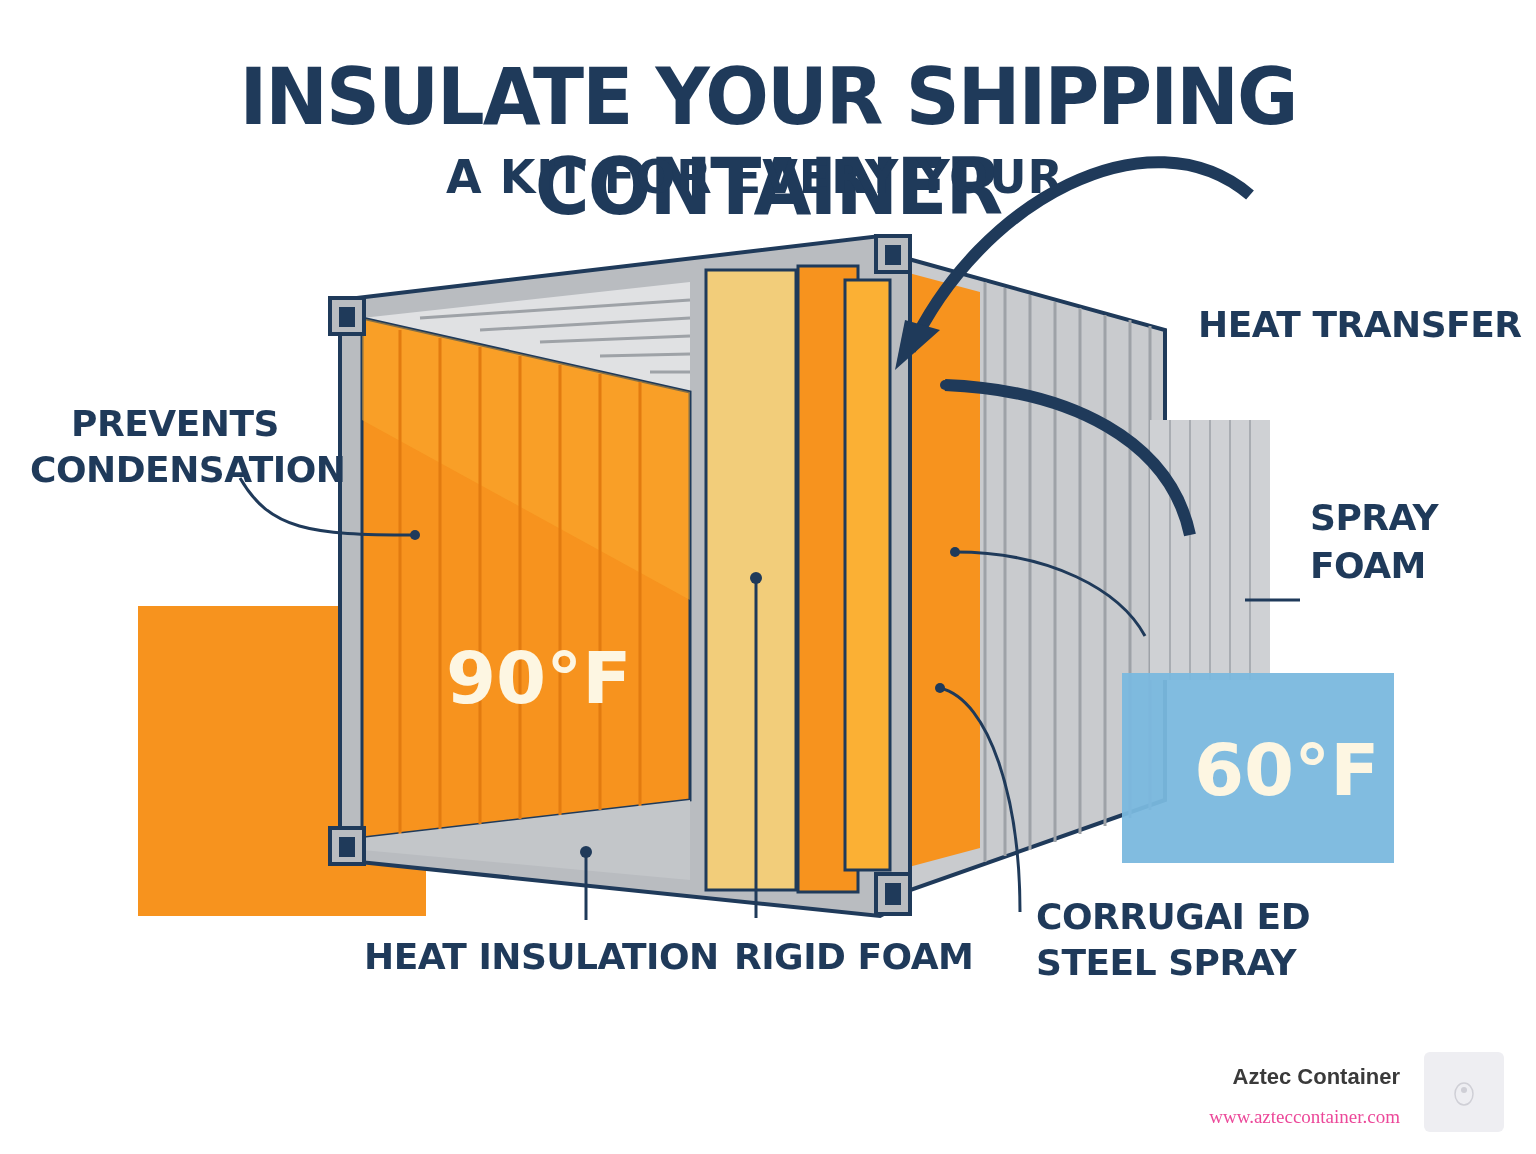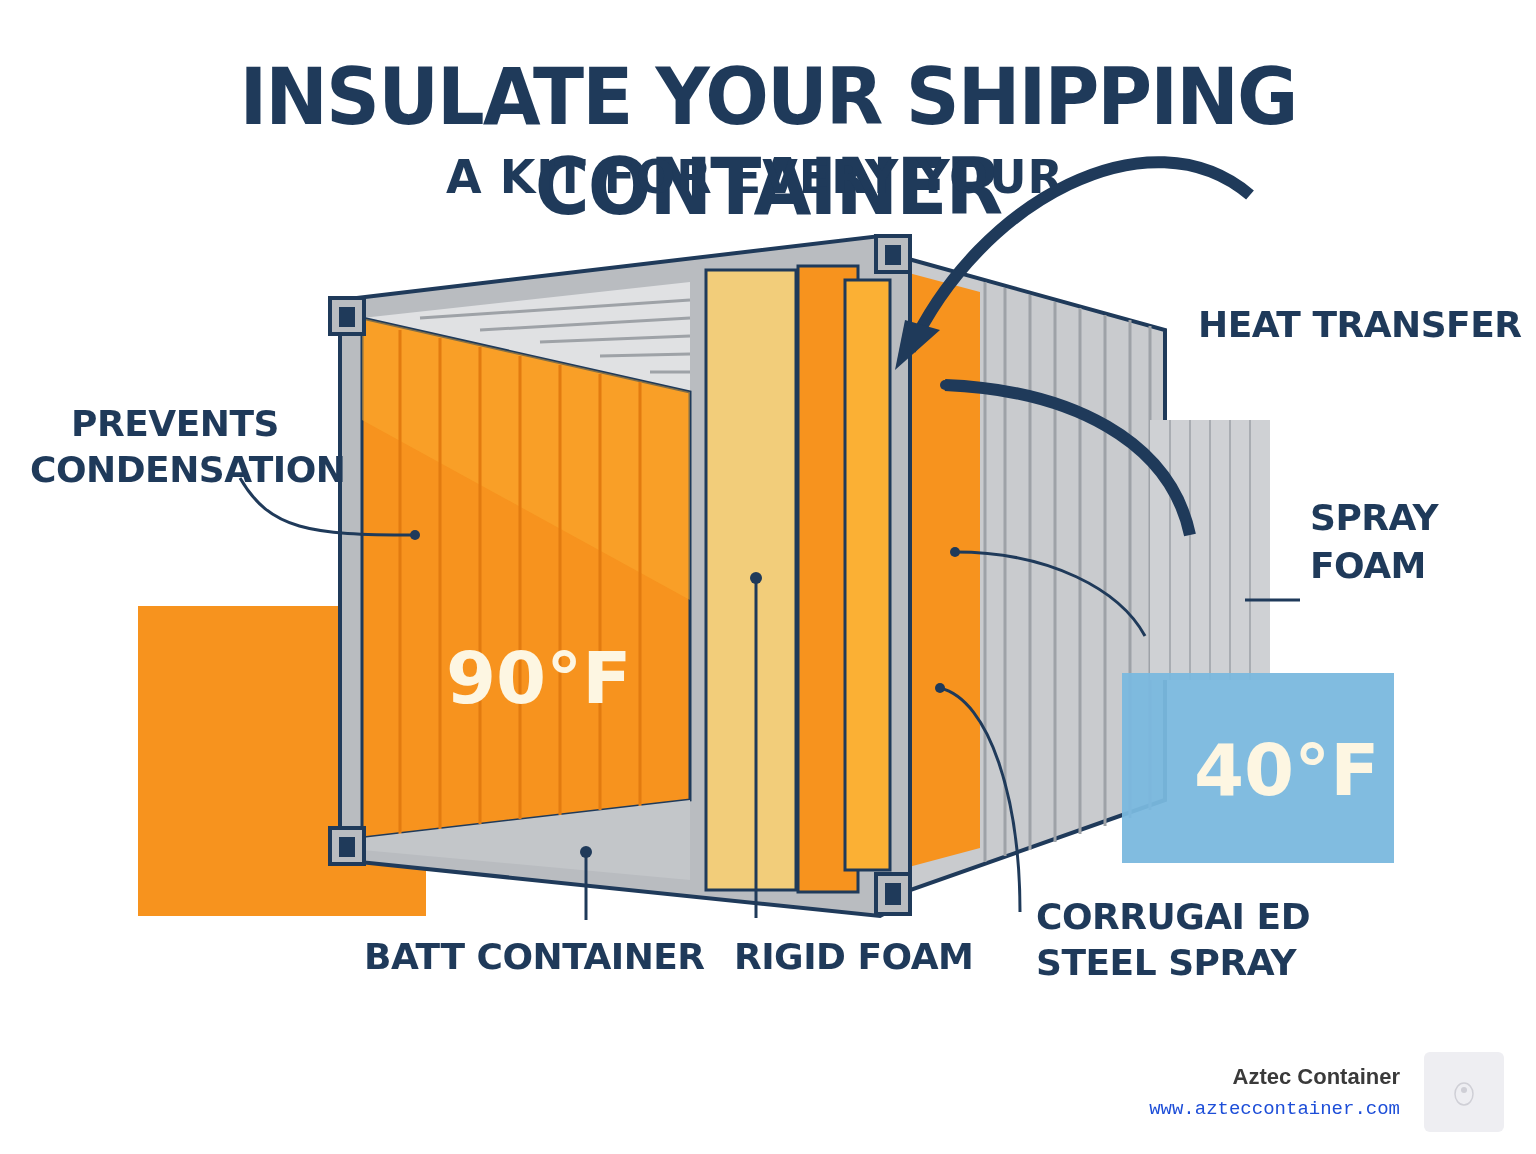--- a/index.html
+++ b/index.html
@@ -3,21 +3,21 @@
 <meta charset="utf-8">
 <style>
   html, body { margin: 0; padding: 0; }
   body { width: 1536px; height: 1154px; background: #ffffff; position: relative; overflow: hidden; font-family: "DejaVu Sans", sans-serif; }
   .title { position: absolute; left: 0; width: 1536px; top: 52px; text-align: center; font-family: "DejaVu Sans", sans-serif; font-weight: bold; font-size: 78px; color: #1f3a5a; letter-spacing: -2px; transform: scaleX(0.96); transform-origin: center; }
   .subtitle { position: absolute; left: 0; width: 1510px; top: 150px; text-align: center; font-family: "DejaVu Sans", sans-serif; font-weight: bold; font-size: 46px; color: #1f3a5a; letter-spacing: 1px; }
   .lbl { position: absolute; font-family: "DejaVu Sans", sans-serif; font-weight: bold; color: #1f3a5a; font-size: 36px; line-height: 46px; letter-spacing: -0.5px; }
   .temp { position: absolute; font-family: "DejaVu Sans", sans-serif; font-weight: bold; color: #fdf6e2; font-size: 72px; }
   .brand { position: absolute; right: 136px; top: 1064px; text-align: right; }
   .brand-name { font-family: "Liberation Sans", sans-serif; font-weight: bold; font-size: 22px; color: #3a3a3a; }
-  .brand-url { font-family: Liberation Mono, monospace; font-size: 19px; color: #1d4ed8; margin-top: 8px; }
+  .brand-url { font-family: Liberation Serif, serif; font-size: 19px; color: #ec4899; margin-top: 16px; }
   .logo-box { position: absolute; left: 1424px; top: 1052px; width: 80px; height: 80px; background: #eeeef2; border-radius: 6px; }
   svg.scene { position: absolute; left: 0; top: 0; }
 </style>
 </head>
 <body>
 
 <div class="title">INSULATE YOUR SHIPPING CONTAINER</div>
 <div class="subtitle">A KIT FOR EVERY YOUR</div>
 
 <svg class="scene" width="1536" height="1154" viewBox="0 0 1536 1154">
@@ -107,34 +107,34 @@
     <circle cx="415" cy="535" r="5"></circle>
     <circle cx="955" cy="552" r="5"></circle>
     <circle cx="940" cy="688" r="5"></circle>
     <circle cx="586" cy="852" r="6"></circle>
     <circle cx="756" cy="578" r="6"></circle>
     <circle cx="945" cy="385" r="5"></circle>
   </g>
 </svg>
 
 <div class="temp" style="left:446px; top:636px;">90°F</div>
-<div class="temp" style="left:1194px; top:728px;">40°F</div>
+<div class="temp" style="left:1194px; top:728px;">60°F</div>
 
 <div class="lbl" style="left:30px; top:372px; text-align:center; width:290px;margin-top:29px;">
   <div>PREVENTS</div>
   <div>CONDENSATION</div>
 </div>
 <div class="lbl" style="left:1198px; top:302px;">
   <div>HEAT TRANSFER</div>
 </div>
 <div class="lbl" style="left:1310px; top:494px; font-size:36px; line-height:48px;">
   <div>SPRAY</div>
   <div>FOAM</div>
 </div>
-<div class="lbl" style="left:364px; top:934px;">BATT CONTAINER</div>
+<div class="lbl" style="left:364px; top:934px;">HEAT INSULATION</div>
 <div class="lbl" style="left:734px; top:934px;">RIGID FOAM</div>
 <div class="lbl" style="left:1036px; top:894px;">
   <div>CORRUGAI ED</div>
   <div>STEEL SPRAY</div>
 </div>
 
 <div class="brand">
   <div class="brand-name">Aztec Container</div>
   <div class="brand-url">www.azteccontainer.com</div>
 </div>

